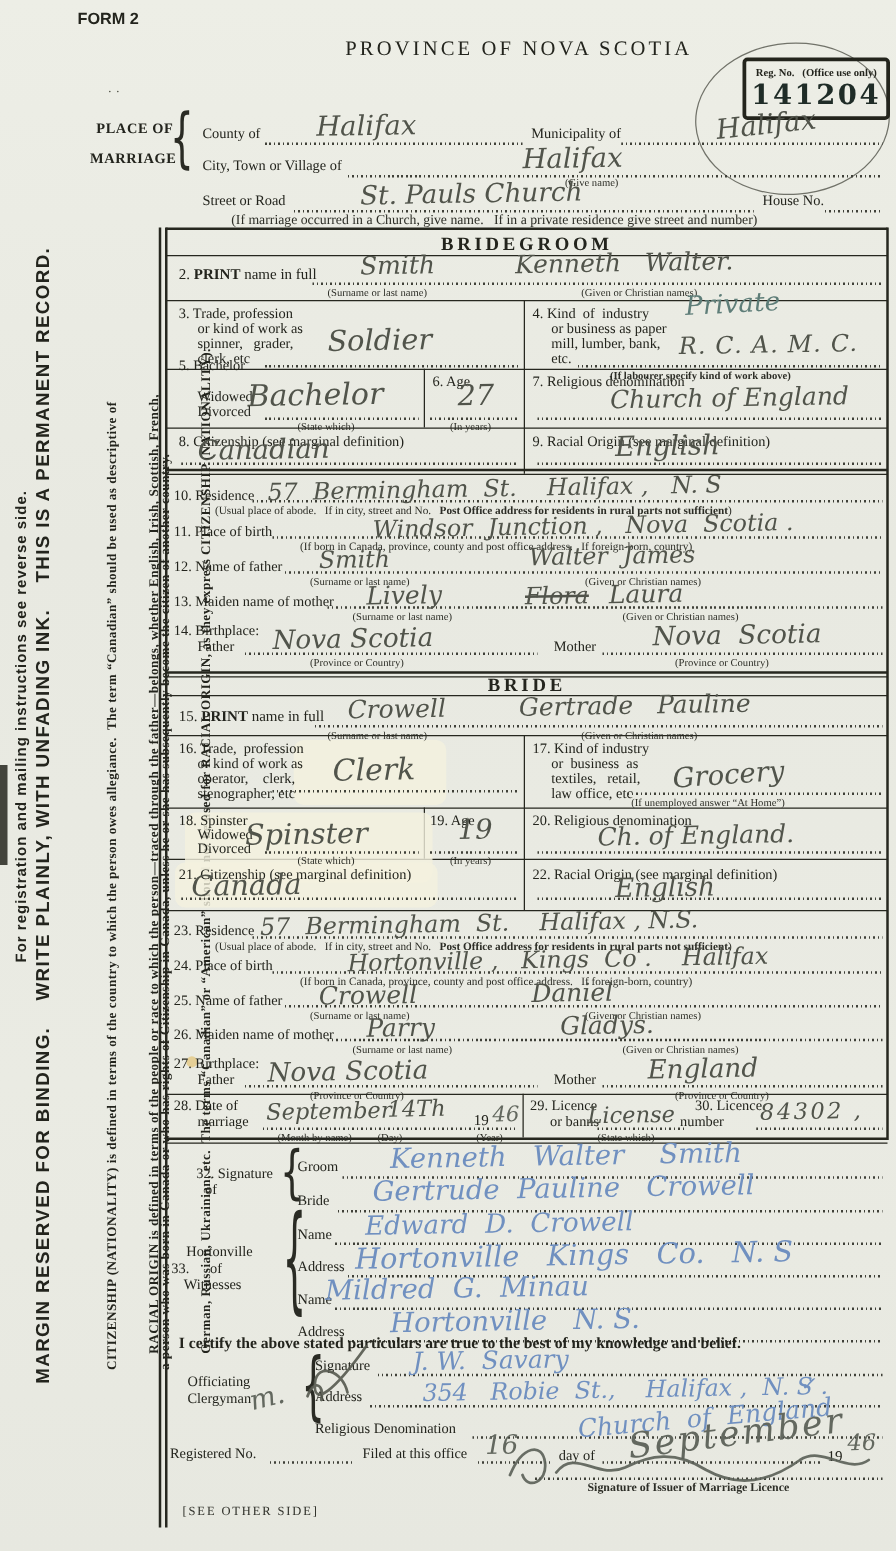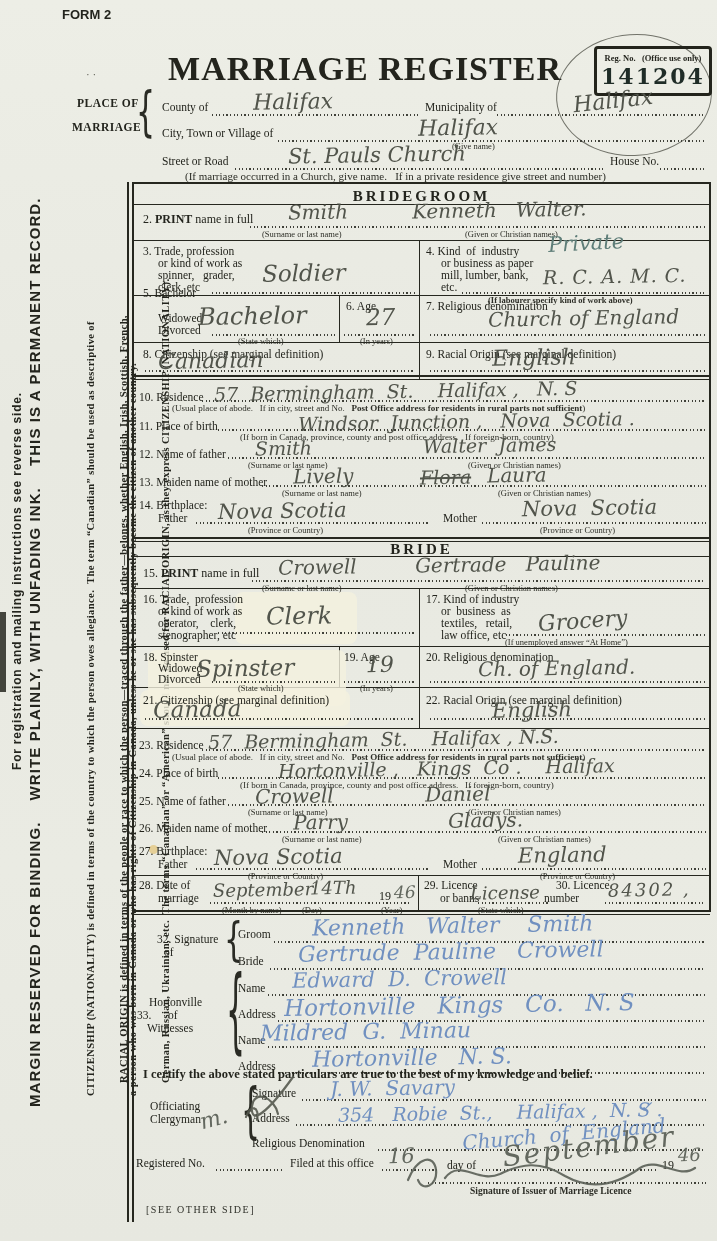--- a/index.html
+++ b/index.html
@@ -35,21 +35,21 @@
     <div>CITIZENSHIP (NATIONALITY) is defined in terms of the country to which the person owes allegiance.  The term “Canadian” should be used as descriptive of</div>
     <div>a person who was born in Canada or who has rights of Citizenship in Canada, unless he or she has subsequently become the citizen of another country.</div>
   </div>
   <div class="mline mdef" style="left:89px;top:1083px;">
     <div>RACIAL ORIGIN is defined in terms of the people or race to which the person—traced through the father—belongs, whether English, Irish, Scottish, French,</div>
     <div>German, Russian, Ukrainian, etc.  The terms “Canadian” or “American” should not be used for RACIAL ORIGIN, as they express CITIZENSHIP (NATIONALITY).</div>
   </div>
   <div class="ln" style="left:0;top:612px;width:6px;height:80px;opacity:.85;"></div>
 
   <div class="t b" style="left:62px;top:8px;font-family:'Liberation Sans',sans-serif;font-size:13px;">FORM 2</div>
-  <div class="t b" style="left:150px;top:50px;width:430px;text-align:center;font-size:34px;letter-spacing:1px;">MARRIAGE REGISTER</div>
+  <div class="t" style="left:165px;top:30px;width:500px;text-align:center;font-size:16.5px;letter-spacing:2.5px;">PROVINCE OF NOVA SCOTIA</div>
   <div class="t" style="left:86px;top:68px;font-size:11px;color:#55564c;">· ·</div>
 
   <div class="oval"></div>
   <div class="regbox">
     <div style="font-size:8.5px;font-weight:bold;margin-top:4px;white-space:pre;">Reg. No.   (Office use only)</div>
     <div style="font-size:22px;font-weight:bold;letter-spacing:2px;color:#1f2c27;font-family:'DejaVu Serif',serif;">141204</div>
   </div>
 
   <div class="t b" style="left:77px;top:97px;letter-spacing:.5px;">PLACE OF</div>
   <div class="t b" style="left:72px;top:121px;letter-spacing:.5px;">MARRIAGE</div>

